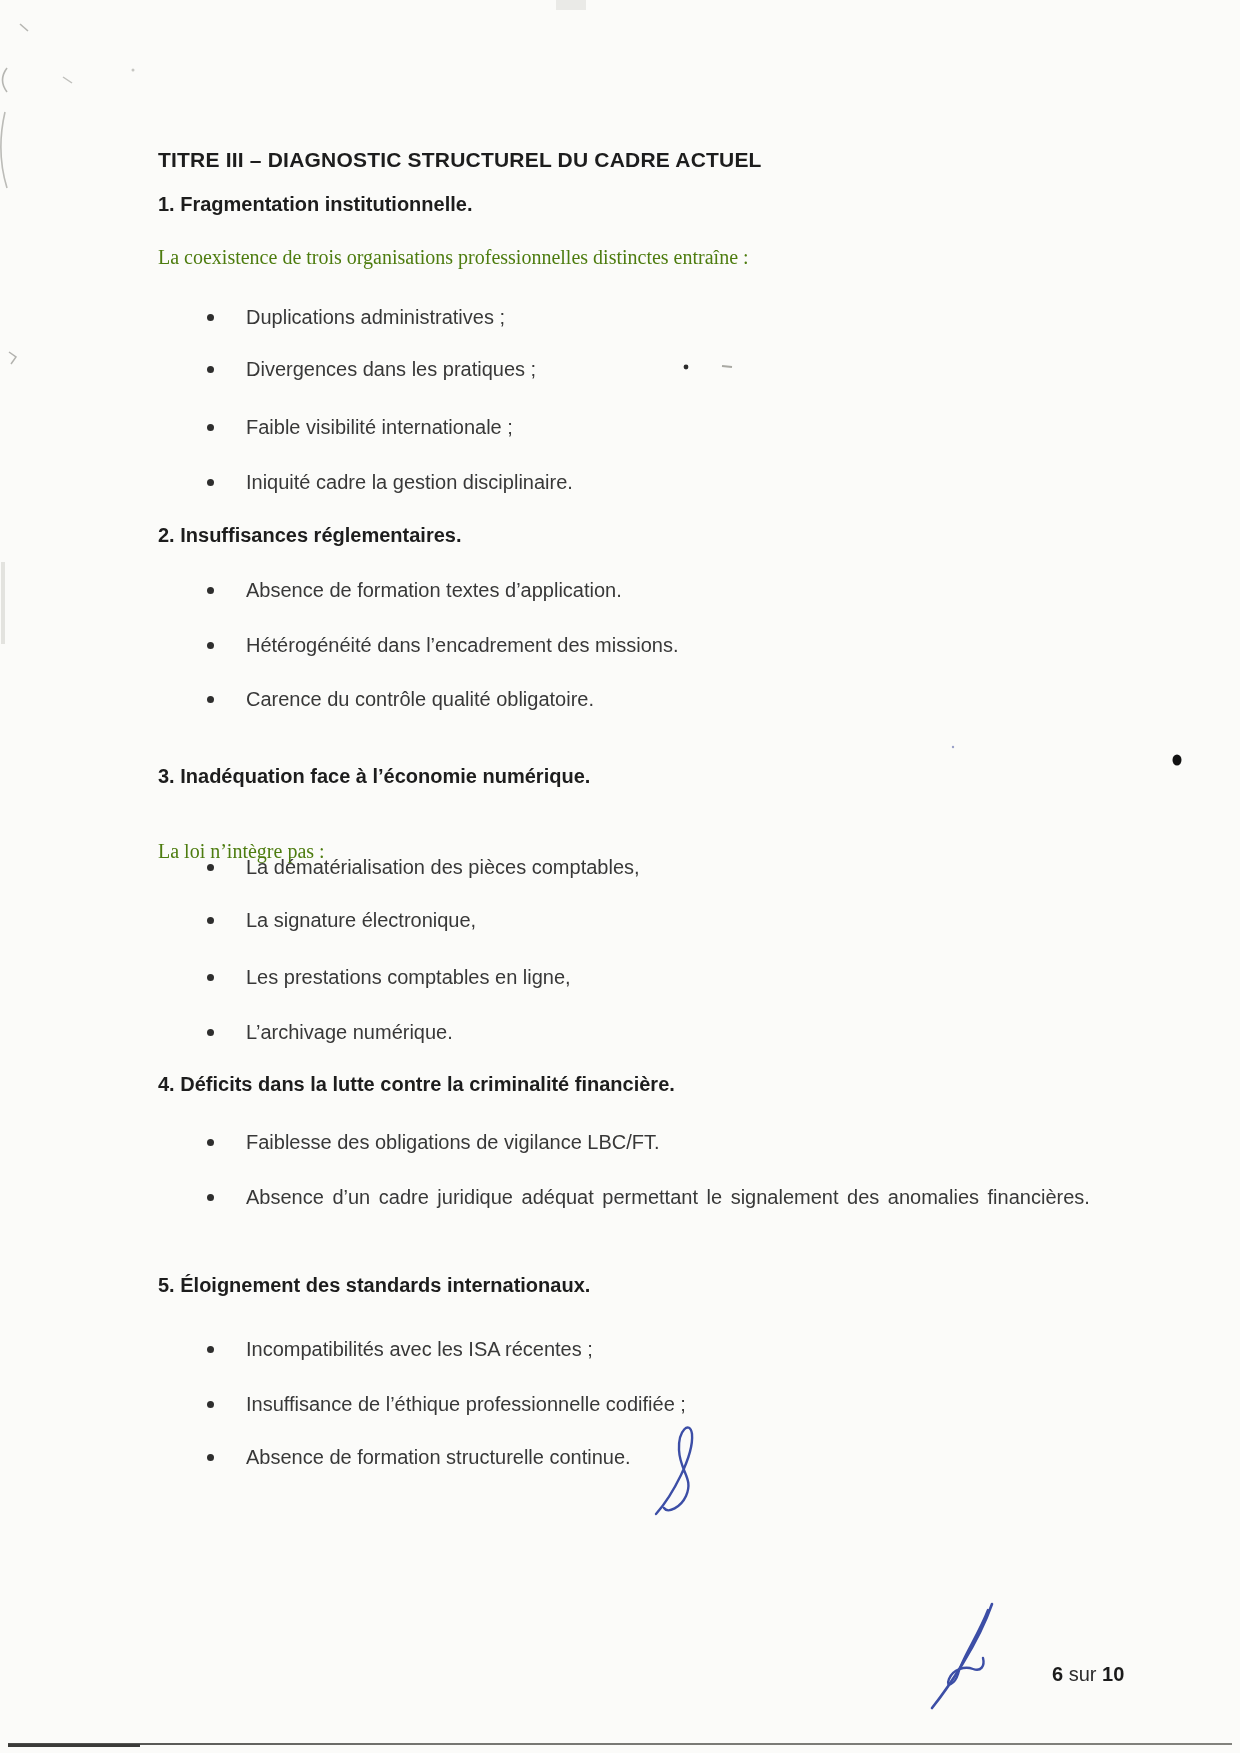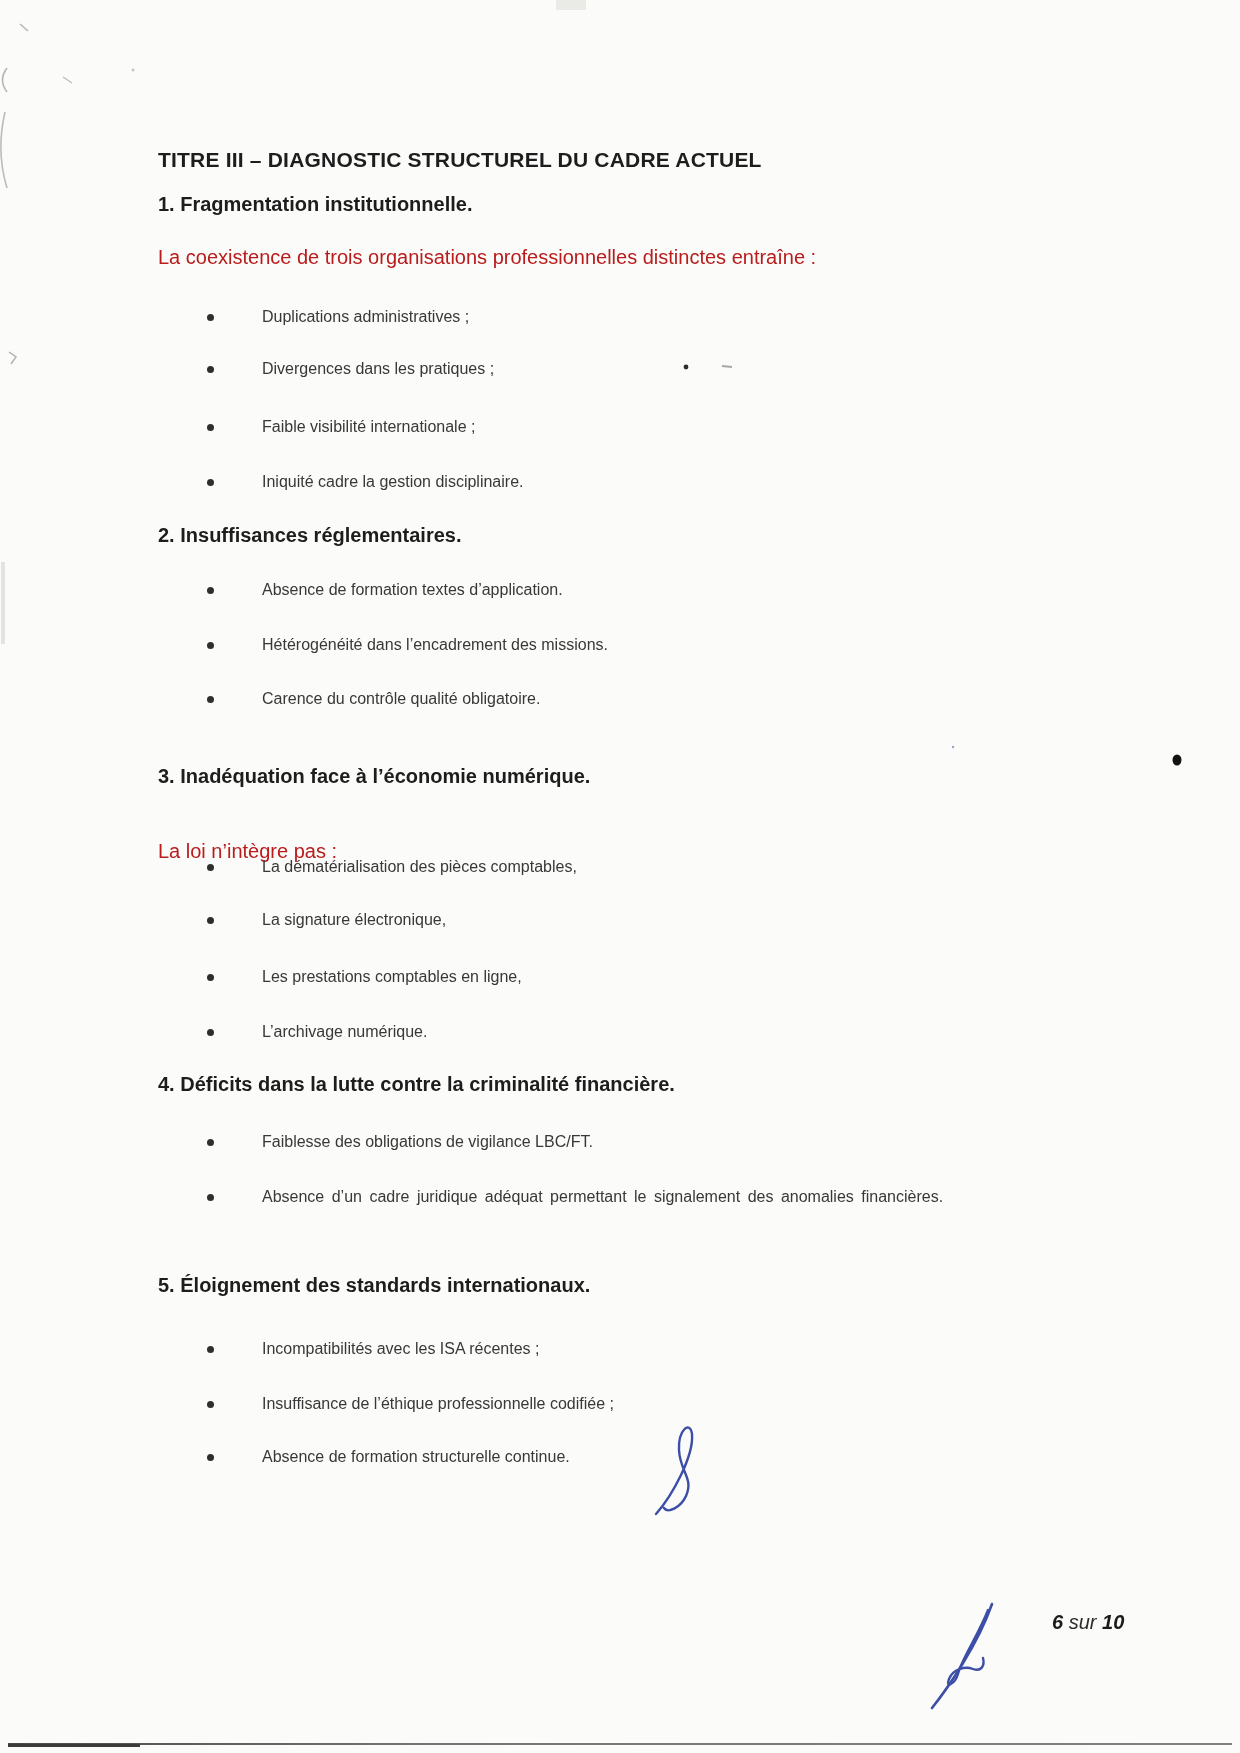--- a/index.html
+++ b/index.html
@@ -15,38 +15,37 @@
     font-size:21px;font-weight:700;color:#1d1d1d;line-height:26px;letter-spacing:.2px;
     white-space:nowrap;
     margin-top:16px;
   }
   .h{
     position:absolute;left:158px;
     font-size:20px;font-weight:700;color:#1d1d1d;line-height:24px;white-space:nowrap;text-align:center;
   }
   .p{
     position:absolute;left:158px;
-    font-size:20px;font-weight:400;color:#b91c1c;line-height:24px;white-space:nowrap;
+    font-size:20px;font-weight:400;color:#4d7c0f;line-height:24px;white-space:nowrap;font-family:Liberation Serif, serif;
   }
   .li{position:absolute;left:206px;}
   .li .dot{
     position:absolute;left:1px;top:9px;width:7px;height:7px;border-radius:50%;
     background:#2e2e2e;
   }
   .li .bt{
-    display:block;margin-left:56px;font-size:16px;line-height:24px;color:#383838;
+    display:block;margin-left:40px;font-size:20px;line-height:24px;color:#383838;
     white-space:nowrap;
   }
   .li .bt.wrap2{
     white-space:normal;width:847px;text-align:justify;line-height:40px;word-spacing:3px;
   }
   .footer-page{
-    position:absolute;left:1052px;top:1610px;font-size:20px;line-height:24px;color:#2c2c2c;
+    position:absolute;left:1052px;top:1662px;font-size:20px;line-height:24px;color:#2c2c2c;
     white-space:nowrap;
-    font-style:italic;
   }
   .footer-page b{font-weight:700;color:#1b1b1b;}
   .sig{position:absolute;pointer-events:none;}
   .scanline{
     position:absolute;left:8px;top:1743px;width:1224px;height:2px;
     background:linear-gradient(to right,#4a4a48,#767672 35%,#82827d);
   }
   .scanline-dark{
     position:absolute;left:8px;top:1744px;width:132px;height:3px;background:#3b3b39;
   }

